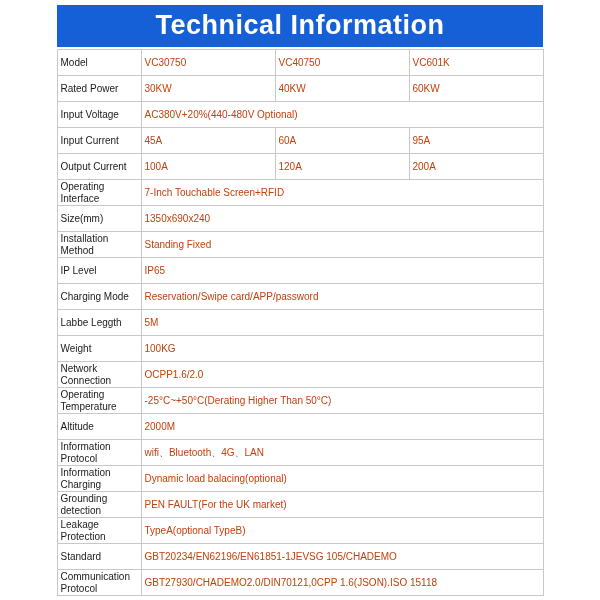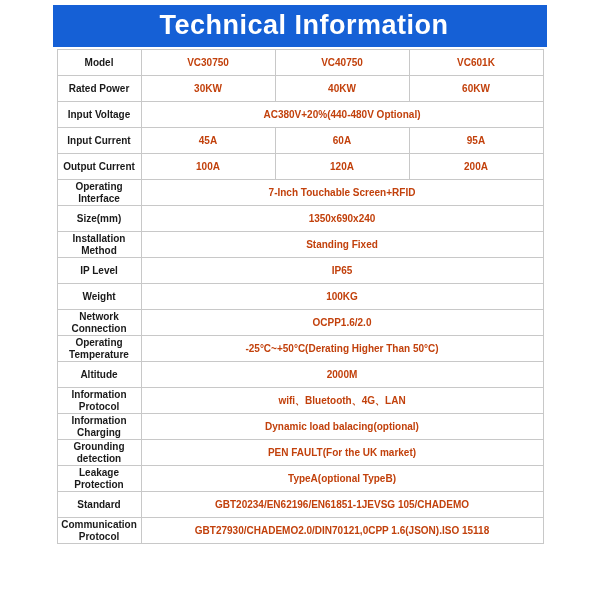--- a/index.html
+++ b/index.html
@@ -18,33 +18,33 @@
   }
   .title-band {
     width: 486px;
     margin: 0 auto;
     background: #1560d6;
     color: #ffffff;
     text-align: center;
     font-size: 27px;
     font-weight: bold;
     letter-spacing: 0.5px;
-    padding: 5px 0 6px 8px;
+    padding: 5px 0 6px 0;
   }
   table.spec {
     width: 486px;
     margin: 2px auto 0 auto;
     border-collapse: collapse;
     table-layout: fixed;
   }
   table.spec td {
     border: 1px solid #c8c8c8;
-    text-align: center;
+    text-align: left;
     vertical-align: middle;
-    font-weight: bold;
+    font-weight: normal;
     height: 23px;
     padding: 1px 3px;
     overflow: hidden;
   }
   td.label-cell {
     font-size: 10px;
     line-height: 1.15;
     color: #1a1a1a;
   }
   td.value-cell {
@@ -118,21 +118,29 @@
       <tr>
         <td class="label-cell">Installation Method</td>
         <td class="value-cell" colspan="3">Standing Fixed</td>
       </tr>
 
       <tr>
         <td class="label-cell">IP Level</td>
         <td class="value-cell" colspan="3">IP65</td>
       </tr>
 
+      <tr>
+        <td class="label-cell">Charging Mode</td>
+        <td class="value-cell" colspan="3">Reservation/Swipe card/APP/password</td>
+      </tr>
 
+      <tr>
+        <td class="label-cell">Labbe Leggth</td>
+        <td class="value-cell" colspan="3">5M</td>
+      </tr>
 
       <tr>
         <td class="label-cell">Weight</td>
         <td class="value-cell" colspan="3">100KG</td>
       </tr>
 
       <tr>
         <td class="label-cell">Network Connection</td>
         <td class="value-cell" colspan="3">OCPP1.6/2.0</td>
       </tr>

